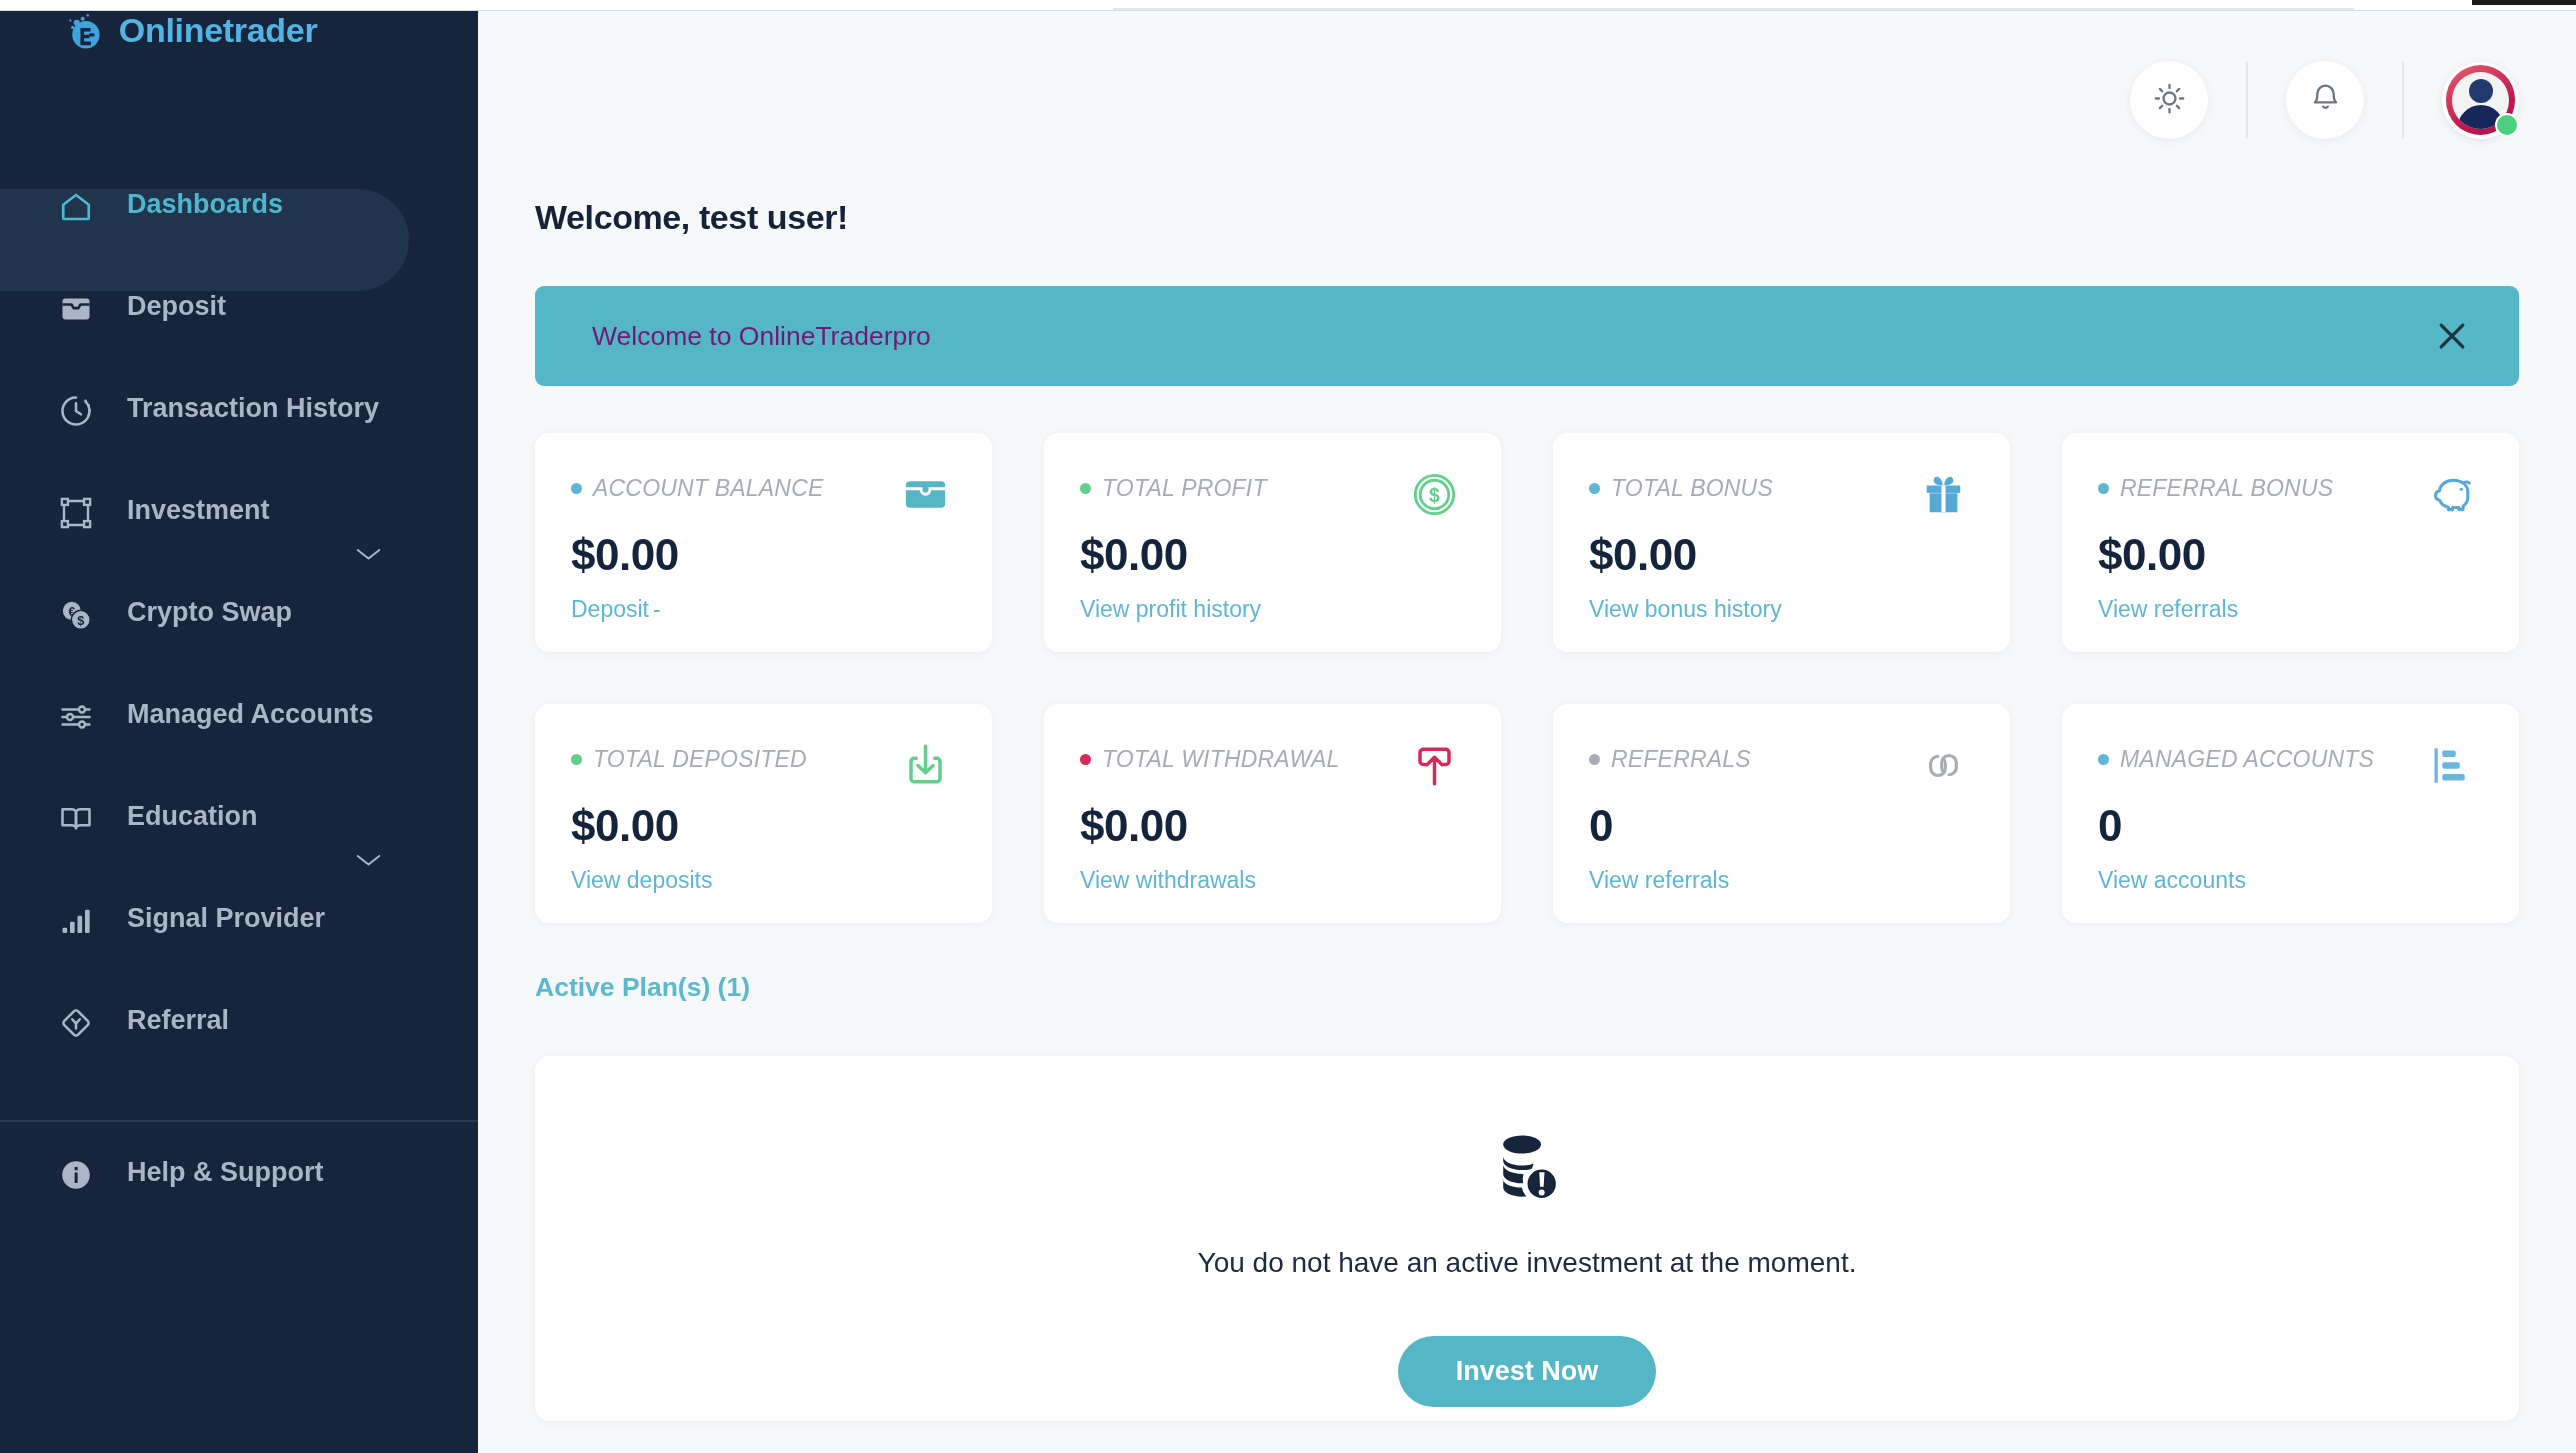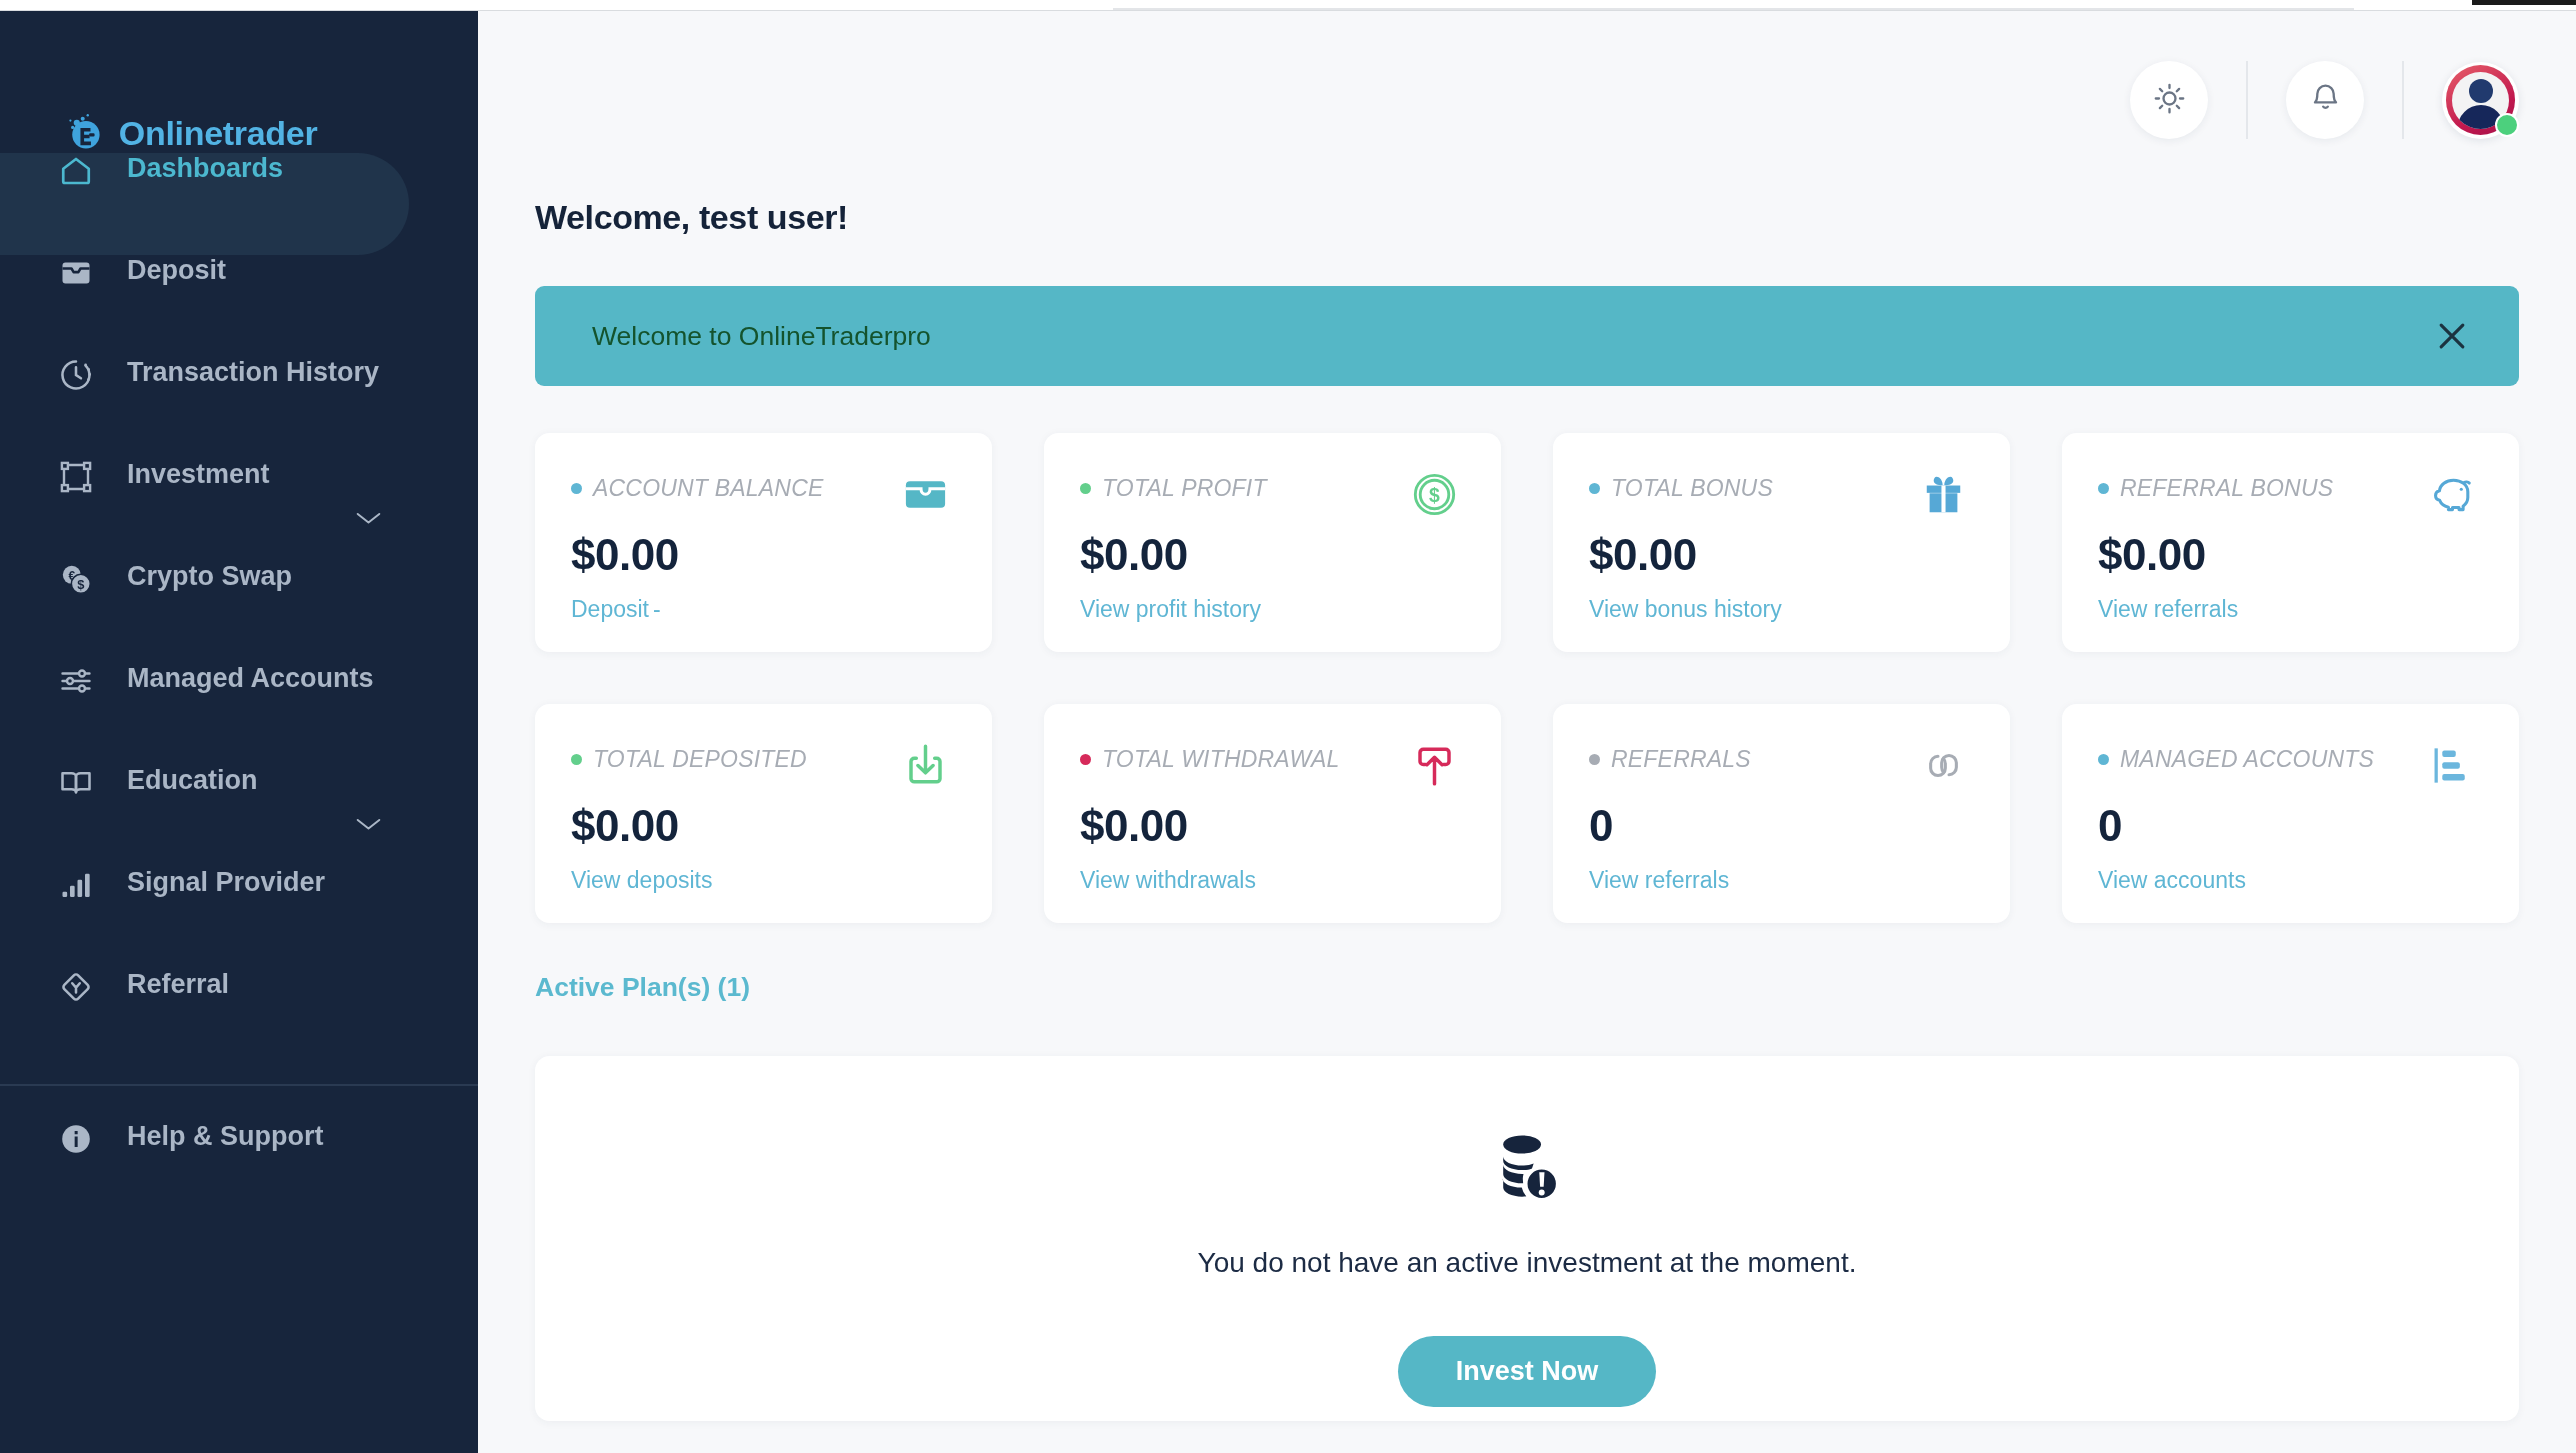--- a/index.html
+++ b/index.html
@@ -25,21 +25,21 @@
     background: #1b1b1b;
   }
 
   
   .sidebar {
     position: absolute; left: 0; top: 11px; width: 478px; height: 1442px;
     background: #17253c;
     display: flex; flex-direction: column;
   }
   .brand {
-    height: 142px; display: flex; align-items: flex-end;
+    height: 178px; display: flex; align-items: flex-start;
     padding-left: 64px; gap: 12.8px;
   }
   .brand-mark { width: 42px; height: 42px; flex: none; }
   .brand-text {
     color: #52b3e4; font-size: 34px; font-weight: 700; letter-spacing: -0.3px;
     white-space: nowrap;
   }
 
   .nav { flex: 1 1 auto; padding-top: 0px; }
   .nav-item {
@@ -122,21 +122,21 @@
   .page-title {
     font-size: 34px; font-weight: 700; color: #152339;
     margin-top: -9px; margin-bottom: 49px; letter-spacing: -0.4px;
   }
 
   .banner {
     height: 100px; background: #55b7c6; border-radius: 9px;
     display: flex; align-items: center; justify-content: space-between;
     padding: 0 47px 0 57px; margin-bottom: 47px;
   }
-  .banner-text { color: #14532d; font-size: 26.5px; font-weight: 400; }
+  .banner-text { color: #701a75; font-size: 26.5px; font-weight: 400; }
   .banner-close { width: 40px; height: 40px; cursor: pointer; }
 
   .cards {
     display: grid; grid-template-columns: repeat(4, 1fr);
     gap: 52px; margin-bottom: 49px;
   }
   .card {
     background: #ffffff; border-radius: 14.6px;
     height: 219px; padding: 42px 42px 0 36px;
     box-shadow: 0 1.8px 9px rgba(30,50,80,0.05);

